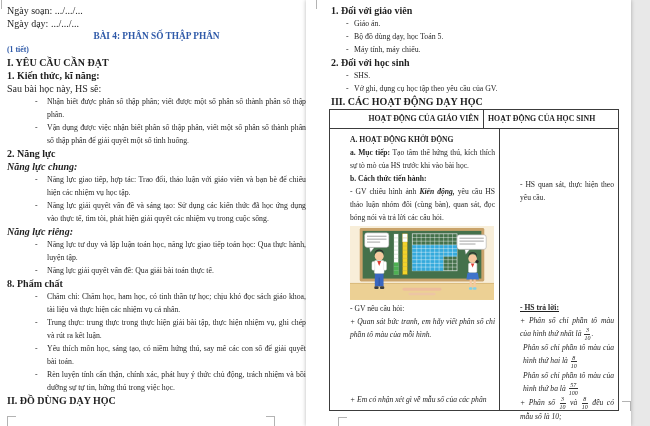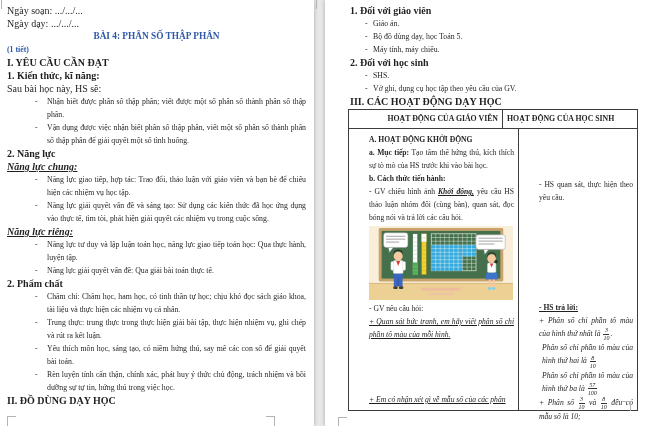--- a/index.html
+++ b/index.html
@@ -5,24 +5,24 @@
   html,body{margin:0;padding:0;}
   body{
     width:650px;height:426px;overflow:hidden;position:relative;
     background:#e8e8e8;
     font-family:"Liberation Serif","DejaVu Serif",serif;
     color:#1f1f1f;
     -webkit-font-smoothing:antialiased;
   }
   .page{position:absolute;top:0;bottom:0;background:#fff;box-shadow:0 0 4px rgba(0,0,0,.28);}
   .page1{left:0;width:314px;padding:4px 8px 0 7px;box-sizing:border-box;}
-  .page2{left:325px;width:325px;padding:4px 6px 0 25px;box-sizing:border-box;}
+  .page2{left:306px;width:325px;padding:4px 6px 0 25px;box-sizing:border-box;}
   .ln{font-size:10px;line-height:13px;text-align:justify;}
   .b{font-weight:bold;}
-  .i{font-style:italic;text-decoration:underline;}
+  .i{font-style:italic;}
   .title{color:#2e59a8;font-weight:bold;text-align:center;font-size:9.3px;line-height:13px;}
   .subtitle{color:#2e59a8;font-weight:bold;font-size:7.8px;line-height:13px;}
   .bullet{position:relative;padding-left:40px;font-size:7.8px;line-height:13px;text-align:justify;}
   .bullet .dash{position:absolute;left:28px;top:0;}
   .page2 .bullet{padding-left:23px;}
   .page2 .bullet .dash{left:15px;}
   
   .table{position:absolute;top:109px;left:23px;width:290px;border:1px solid #3c3c3c;box-sizing:border-box;background:#fff;}
   .thead{display:flex;border-bottom:1px solid #3c3c3c;}
   .th{font-weight:bold;font-size:7.8px;line-height:12px;padding:3px 4px;box-sizing:border-box;}
@@ -86,21 +86,21 @@
 
   <div class="bullet">
     <span class="dash">-</span>
     <span>Năng lực tư duy và lập luận toán học, năng lực giao tiếp toán học: Qua thực hành, luyện tập.</span>
   </div>
   <div class="bullet">
     <span class="dash">-</span>
     <span>Năng lực giải quyết vấn đề: Qua giải bài toán thực tế.</span>
   </div>
 
-  <div class="ln b">2. Phẩm chất</div>
+  <div class="ln b">8. Phẩm chất</div>
 
   <div class="bullet">
     <span class="dash">-</span>
     <span>Chăm chỉ: Chăm học, ham học, có tinh thần tự học; chịu khó đọc sách giáo khoa, tài liệu và thực hiện các nhiệm vụ cá nhân.</span>
   </div>
   <div class="bullet">
     <span class="dash">-</span>
     <span>Trung thực: trung thực trong thực hiện giải bài tập, thực hiện nhiệm vụ, ghi chép và rút ra kết luận.</span>
   </div>
   <div class="bullet">
@@ -148,21 +148,21 @@
     <div class="thead">
       <div class="th l">HOẠT ĐỘNG CỦA GIÁO VIÊN</div>
       <div class="th r">HOẠT ĐỘNG CỦA HỌC SINH</div>
     </div>
     <div class="tbody">
 
       <div class="td l">
         <p class="b">A. HOẠT ĐỘNG KHỞI ĐỘNG</p>
         <p><span class="b">a. Mục tiếp:</span> <span>Tạo tâm thế hứng thú, kích thích sự tò mò của HS trước khi vào bài học.</span></p>
         <p class="b">b. Cách thức tiến hành:</p>
-        <p><span>- GV chiếu hình ảnh</span> <span class="b i">Khởi động,</span> <span>yêu cầu HS thảo luận nhóm đôi (cùng bàn), quan sát, đọc bóng nói và trả lời các câu hỏi.</span></p>
+        <p><span>- GV chiếu hình ảnh</span> <span class="b i">Kiến động,</span> <span>yêu cầu HS thảo luận nhóm đôi (cùng bàn), quan sát, đọc bóng nói và trả lời các câu hỏi.</span></p>
 
         <svg class="illus" width="144" height="76" viewBox="0 0 148 76">
           <rect x="0" y="0" width="148" height="76" fill="#f8eed9"></rect>
           <rect x="0" y="59" width="148" height="17" fill="#ecd094"></rect>
           <line x1="0" y1="59" x2="148" y2="59" stroke="#d8b878" stroke-width="1"></line>
           <g>
             <rect x="10" y="2" width="128" height="55" rx="1.5" fill="#c9a36b"></rect>
             <rect x="13" y="5" width="122" height="49" fill="#44714b"></rect>
           </g>
           <g>

